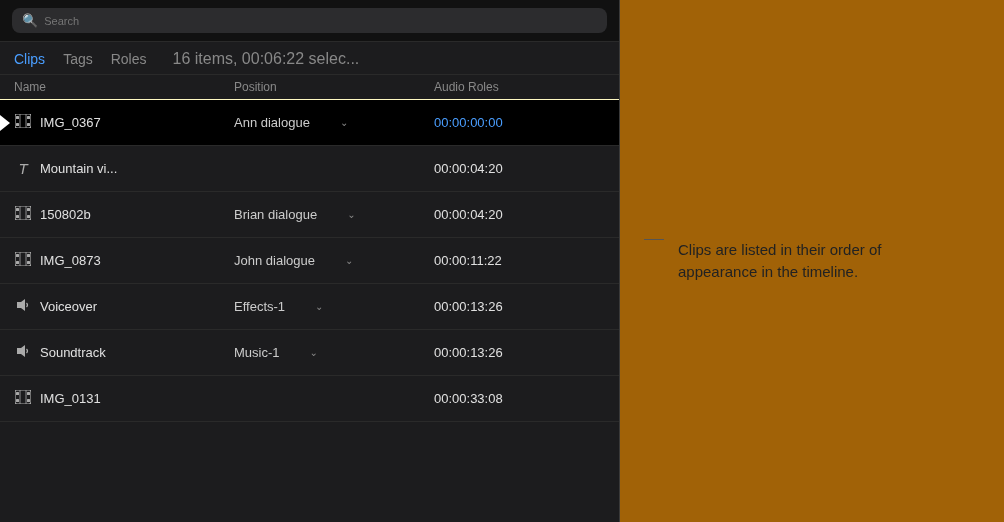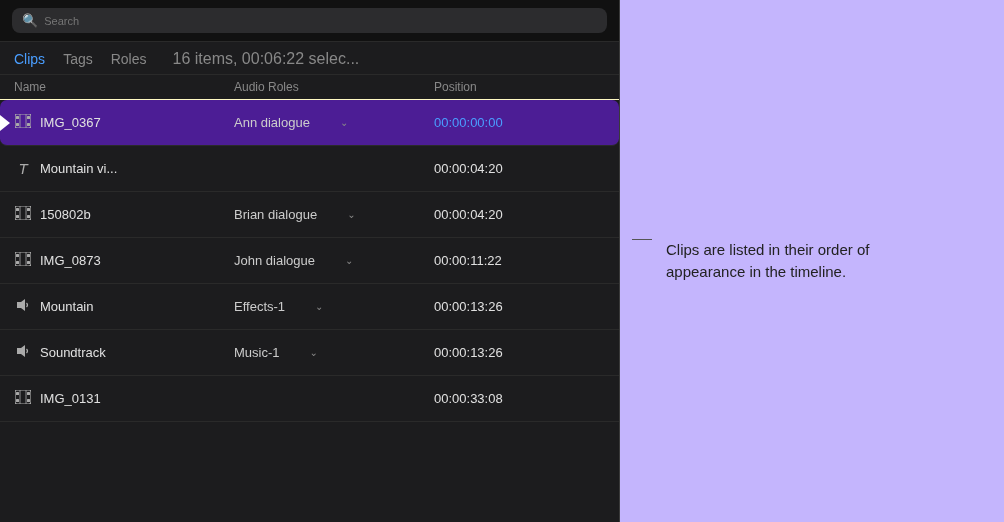--- a/index.html
+++ b/index.html
@@ -101,22 +101,21 @@
       display: grid;
       grid-template-columns: 220px 200px 1fr;
       align-items: center;
       padding: 0 14px;
       height: 46px;
       border-bottom: 1px solid #2a2a2a;
       position: relative;
     }
 
     .row-selected {
-      background: #4c1d95;
-      border-radius: 7px;
+      background: #000000;
     }
 
     .name-cell {
       display: flex;
       align-items: center;
       gap: 8px;
     }
 
     .row-icon {
       font-size: 14px;
@@ -179,24 +178,24 @@
       transform: translateY(-50%);
       width: 0;
       height: 0;
       border-top: 8px solid transparent;
       border-bottom: 8px solid transparent;
       border-left: 10px solid #fff;
     }
 
     .right-panel {
       flex: 1;
-      background: #c4b5fd;
-      display: flex;
-      align-items: center;
-      padding: 20px 12px;
+      background: #a16207;
+      display: flex;
+      align-items: center;
+      padding: 20px 24px;
     }
 
     .annotation {
       display: flex;
       align-items: flex-start;
       gap: 10px;
     }
 
     .annotation-line {
       display: flex;
@@ -235,22 +234,22 @@
 
   <div class="tabs-row">
     <span class="tab active">Clips</span>
     <span class="tab">Tags</span>
     <span class="tab">Roles</span>
     <span class="status-text">16 items, 00:06:22 selec...</span>
   </div>
 
   <div class="table-header">
     <span class="col-header">Name</span>
+    <span class="col-header">Position</span>
     <span class="col-header">Audio Roles</span>
-    <span class="col-header">Position</span>
   </div>
 
   <div class="table-body" id="table-body">
   <div class="table-row row-selected">
       <div class="playhead-indicator"></div>
       <div class="name-cell">
         <span class="row-icon"><svg width="16" height="14" viewBox="0 0 16 14" fill="#aaa" xmlns="http://www.w3.org/2000/svg">
               <rect x="0" y="0" width="16" height="14" rx="2" fill="none" stroke="#aaa" stroke-width="1.2"></rect>
               <rect x="1" y="2" width="3" height="3" rx="0.5" fill="#aaa"></rect>
               <rect x="12" y="2" width="3" height="3" rx="0.5" fill="#aaa"></rect>
@@ -324,21 +323,21 @@
       </div>
       <span class="position-cell">00:00:11:22</span>
     </div>
       <div class="table-row">
 
       <div class="name-cell">
         <span class="row-icon"><svg width="14" height="14" viewBox="0 0 14 14" fill="#aaa" xmlns="http://www.w3.org/2000/svg">
               <polygon points="1,4 5,4 9,1 9,13 5,10 1,10" fill="#aaa"></polygon>
               <path d="M10.5,5 Q12.5,7 10.5,9" stroke="#aaa" stroke-width="1.2" fill="none"></path>
             </svg></span>
-        <span class="row-name">Mountain</span>
+        <span class="row-name">Voiceover</span>
       </div>
       <div class="audio-role-cell">
         <div class="role-wrapper">
         <span class="role-select">Effects-1</span>
         <span class="chevron-down">⌄</span>
       </div>
       </div>
       <span class="position-cell">00:00:13:26</span>
     </div>
       <div class="table-row">

